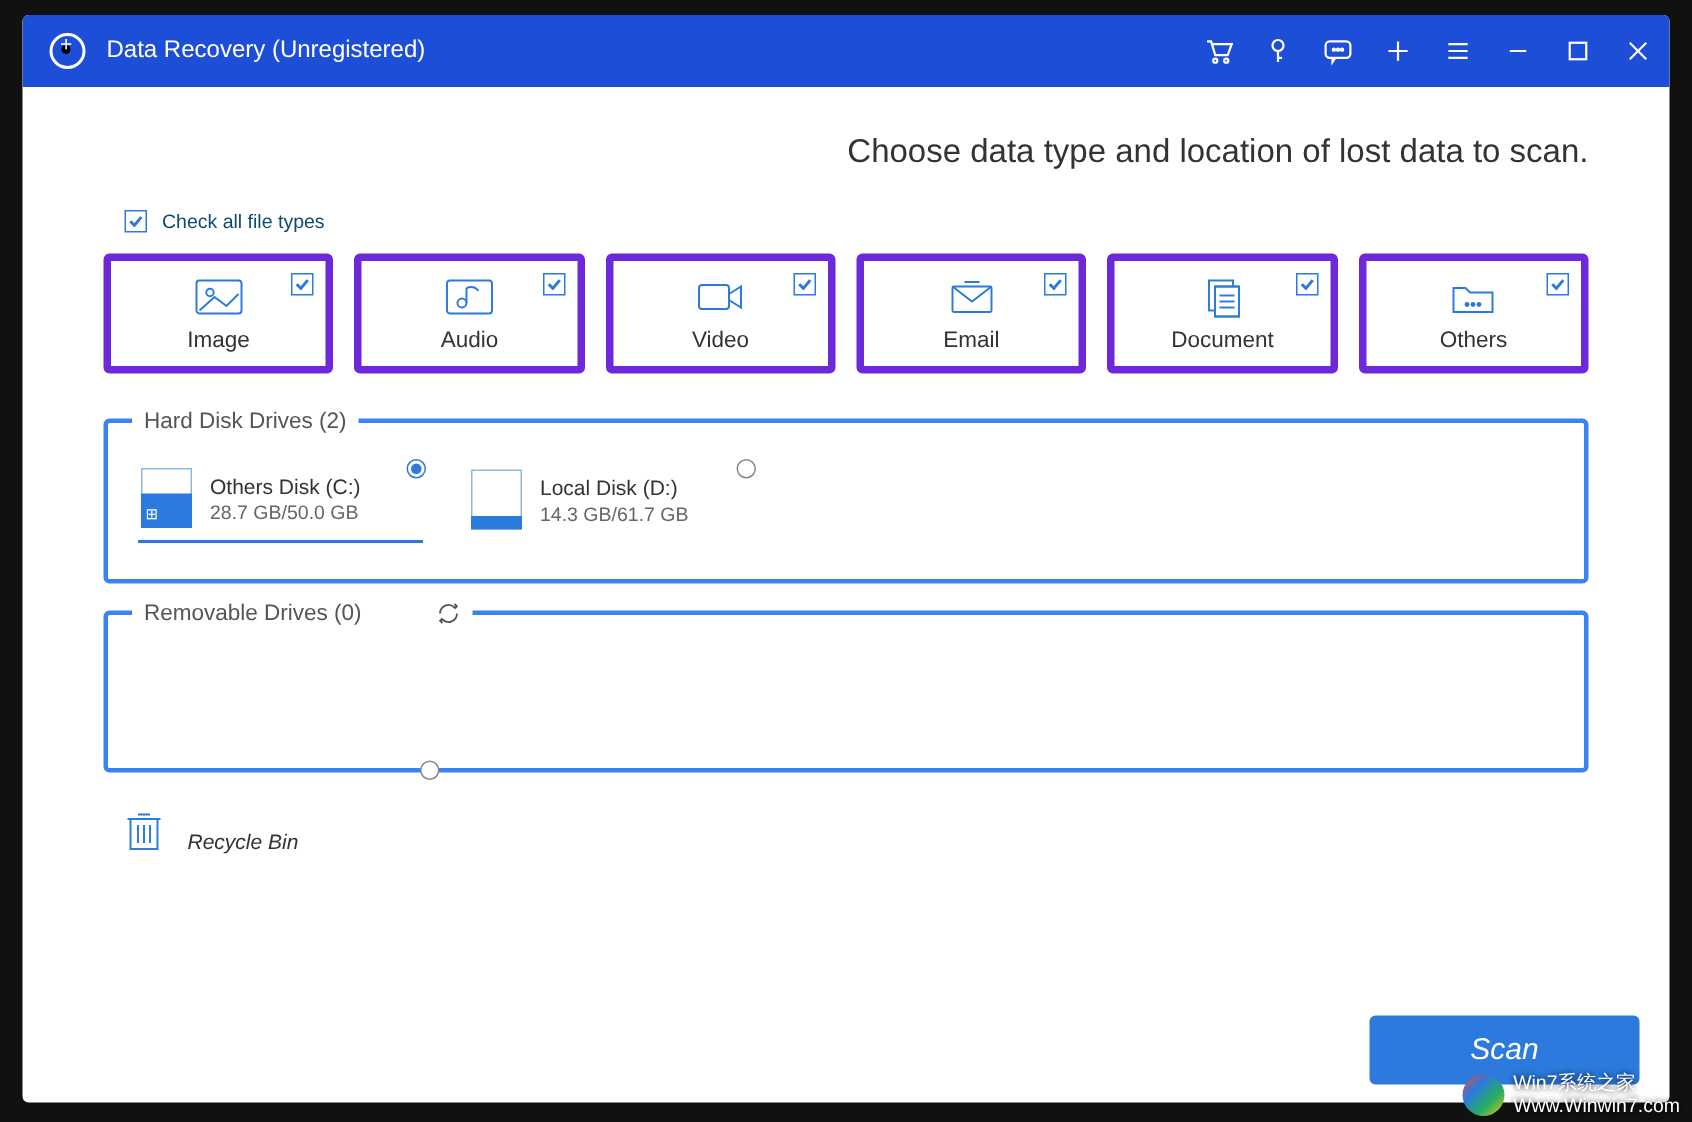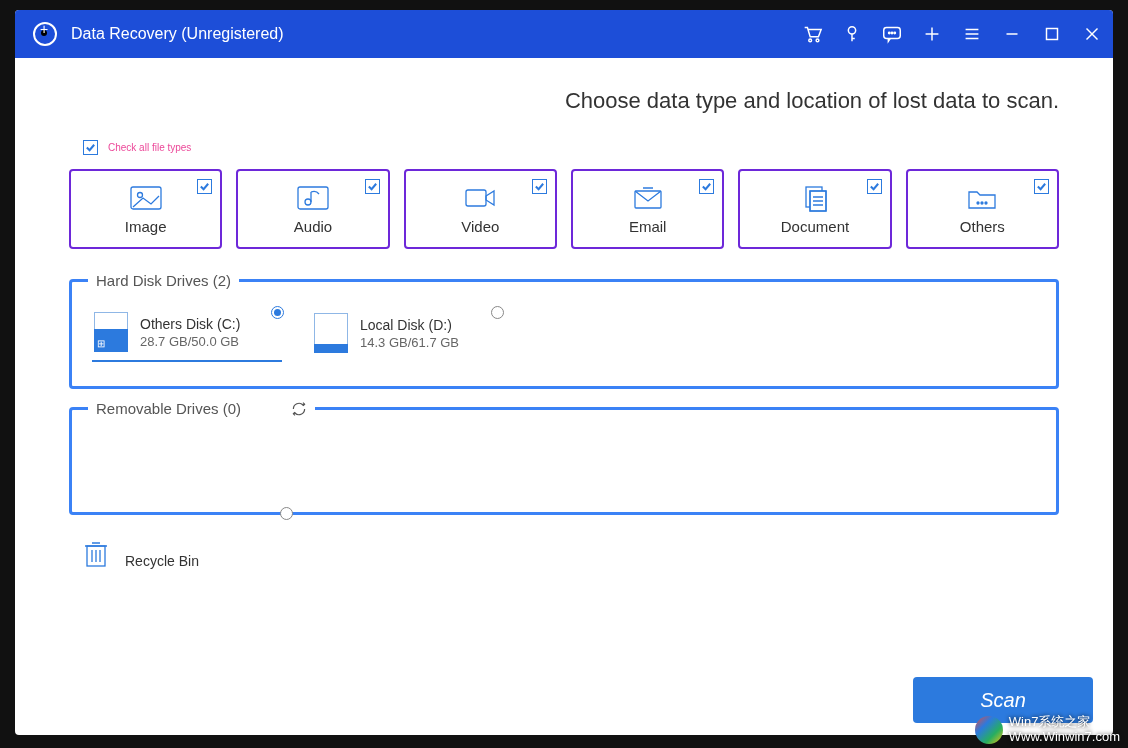--- a/index.html
+++ b/index.html
@@ -24,24 +24,24 @@
   .tbtn { width:22px; height:22px; display:flex; align-items:center; justify-content:center; cursor:pointer; }
   .tbtn svg { stroke:#fff; fill:none; stroke-width:1.6; }
   .content { padding: 30px 54px 0 54px; position:relative; height:calc(100% - 48px);}
   .headline { text-align:right; font-size:22px; color:#333; margin-bottom:26px;}
   .check-all-row { display:flex; align-items:center; gap:10px; margin-bottom:14px; padding-left:14px;}
   .checkbox {
     width:15px; height:15px; border:1.5px solid #2c7ade; display:inline-flex;
     align-items:center; justify-content:center; cursor:pointer; background:#fff;
   }
   .checkbox svg { width:11px; height:11px; stroke:#2c7ade; stroke-width:2.2; fill:none;}
-  .check-label { font-size:10px; color:#ec4899;}
+  .check-label { font-size:13px; color:#0c4a6e;}
   .type-grid { display:flex; gap:14px; margin-bottom:30px; }
   .type-card {
-    flex:1; height:80px; border:2px solid #6d28d9; border-radius:4px;
+    flex:1; height:80px; border:5px solid #6d28d9; border-radius:4px;
     position:relative; display:flex; flex-direction:column; align-items:center;
     justify-content:center; gap:6px; cursor:pointer;
   }
   .type-card .cb { position:absolute; top:8px; right:8px; }
   .type-icon { width:34px; height:28px; }
   .type-icon svg { stroke:#2c7ade; fill:none; stroke-width:1.3; width:100%; height:100%;}
   .type-label { font-size:15px; color:#333;}
   .section {
     border:3px solid #3b82f6; border-radius:4px; position:relative;
     margin-top:18px; padding: 20px 20px;
@@ -69,21 +69,21 @@
   .drive-name{ font-size:14px; color:#333;}
   .drive-size{ font-size:13px; color:#666;}
   .removable-section { height:108px; }
   .recycle-row {
     margin-top:24px; position:relative; display:flex; align-items:center; gap:16px;
     padding-left:14px; width:210px; cursor:pointer;
   }
   .recycle-row .radio{ top:-32px; right:-14px; }
   .trash-icon{width:26px; height:30px;}
   .trash-icon svg{stroke:#2c7ade; fill:none; stroke-width:1.3; width:100%; height:100%;}
-  .recycle-label{font-size:14px; color:#333; padding-top:14px;}
+  .recycle-label{font-size:14px; color:#333; padding-top:14px;font-style:italic;}
   .scan-btn {
     position:absolute; right:20px; bottom:12px; width:180px; height:46px;
     background:#2c7ade; color:#fff; font-size:20px; border:none; border-radius:4px;
     cursor:pointer; display:flex; align-items:center; justify-content:center;font-style:italic;
   }
   .watermark {
     position:absolute; right:0; bottom:0; color:#fff;
     font-size:13px; text-shadow:0 0 4px #000; display:flex; align-items:center; gap:6px;
     padding:4px 8px;
   }

